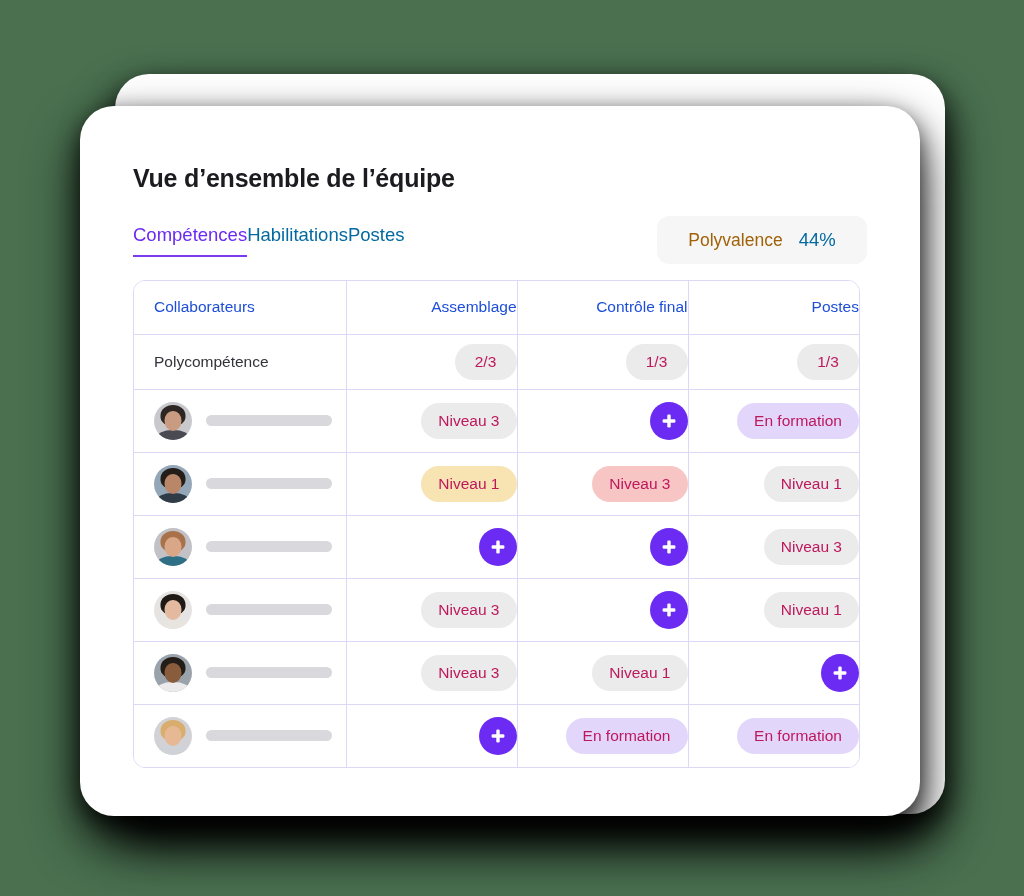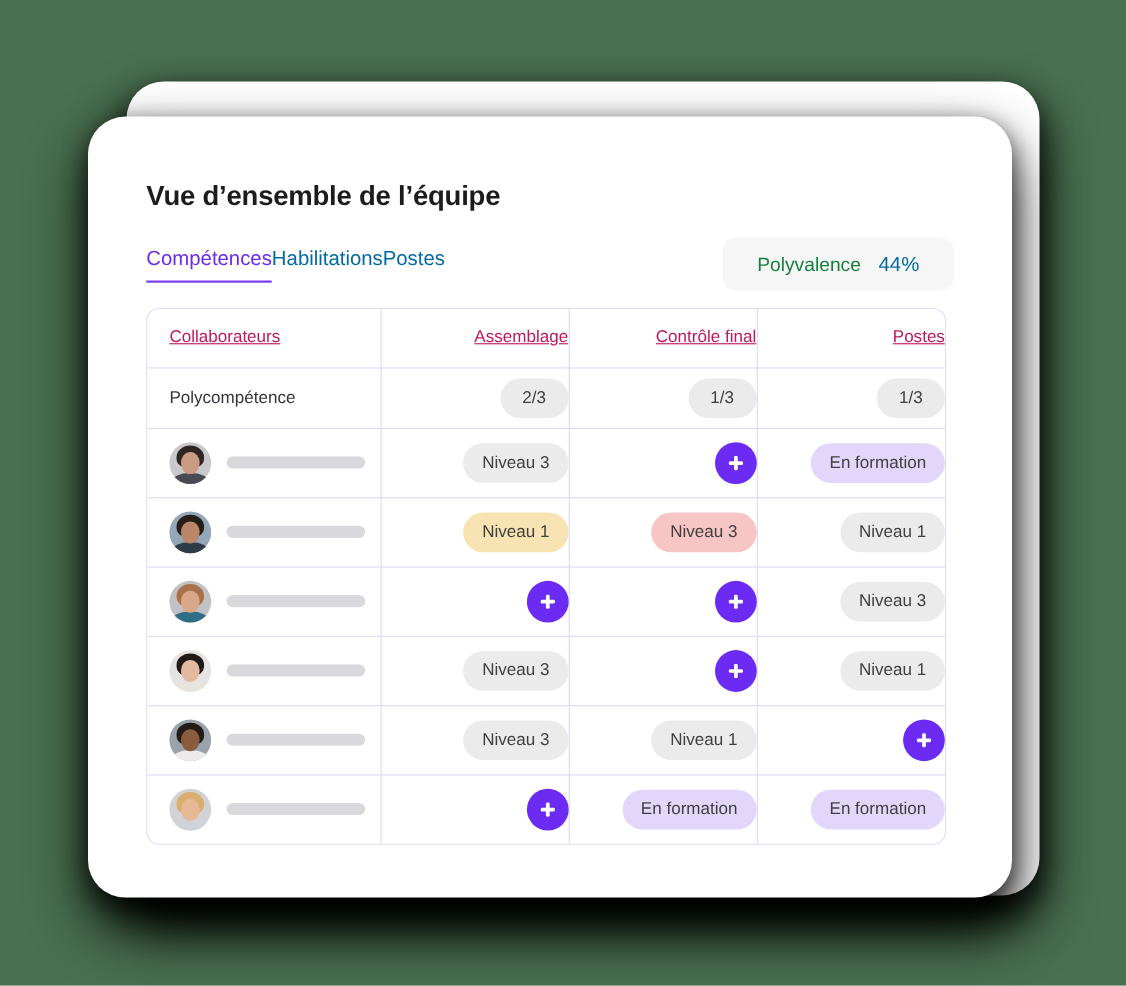--- a/index.html
+++ b/index.html
@@ -91,21 +91,21 @@
     background: #f6f6f7;
     border-radius: 12px;
     display: flex;
     align-items: center;
     justify-content: center;
     gap: 16px;
     padding: 0 24px;
   }
   .polyvalence .pv-label {
     font-size: 17.5px;
-    color: #15803d;
+    color: #a16207;
     white-space: nowrap;
     text-align: right;
   }
   .polyvalence .pv-value {
     font-size: 18.5px;
     color: #0369a1;
     white-space: nowrap;
   }
 
   
@@ -136,23 +136,22 @@
     vertical-align: middle;
     background: #fff;
   }
   th:last-child, td:last-child { border-right: none; }
   tbody tr:last-child td { border-bottom: none; }
 
   thead th {
     height: 53px;
     font-size: 15.5px;
     font-weight: normal;
-    color: #be185d;
-    white-space: nowrap;
-    text-decoration: underline;
+    color: #1d4ed8;
+    white-space: nowrap;
   }
   thead th.name-col { text-align: left; padding-left: 20px; }
 
   td { height: 63px; }
   tr.poly-row td { height: 55px; }
 
   td.name-col {
     text-align: left;
     padding-left: 20px;
     font-size: 15.5px;
@@ -214,21 +213,21 @@
   .pill {
     display: inline-flex;
     align-items: center;
     justify-content: center;
     height: 36px;
     min-width: 74px;
     padding: 0 17px;
     border-radius: 18px;
     font-size: 15.5px;
     white-space: nowrap;
-    color: #404040;
+    color: #be185d;
   }
   .pill.gray   { background: #ebebeb; }
   .pill.yellow { background: #f7e4b2; }
   .pill.red    { background: #f8c5c5; }
   .pill.purple { background: #e3d6fb; }
   .pill.small  { min-width: 62px; }
 
   .add-btn {
     display: inline-flex;
     align-items: center;

